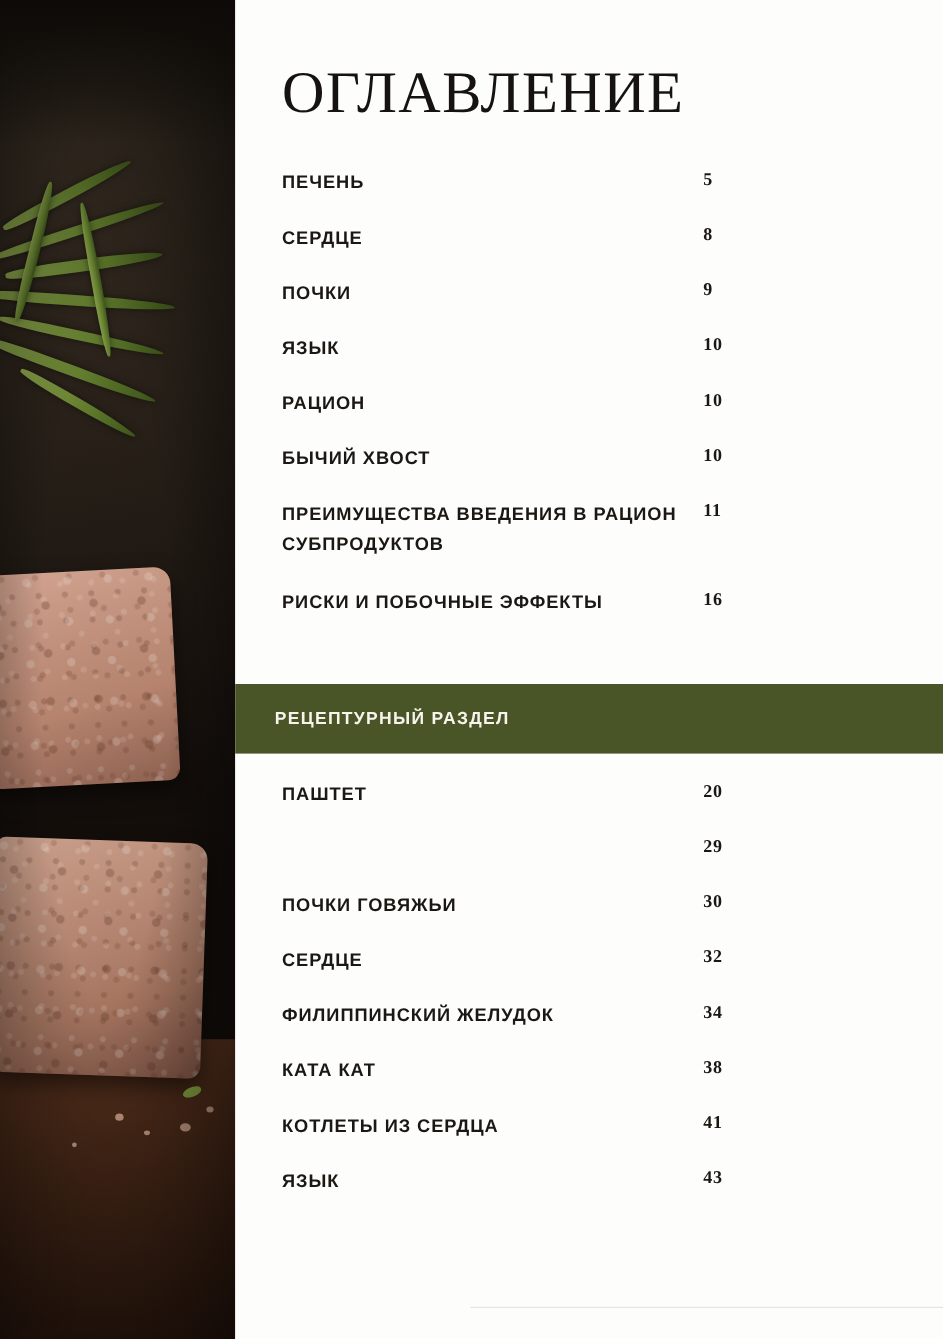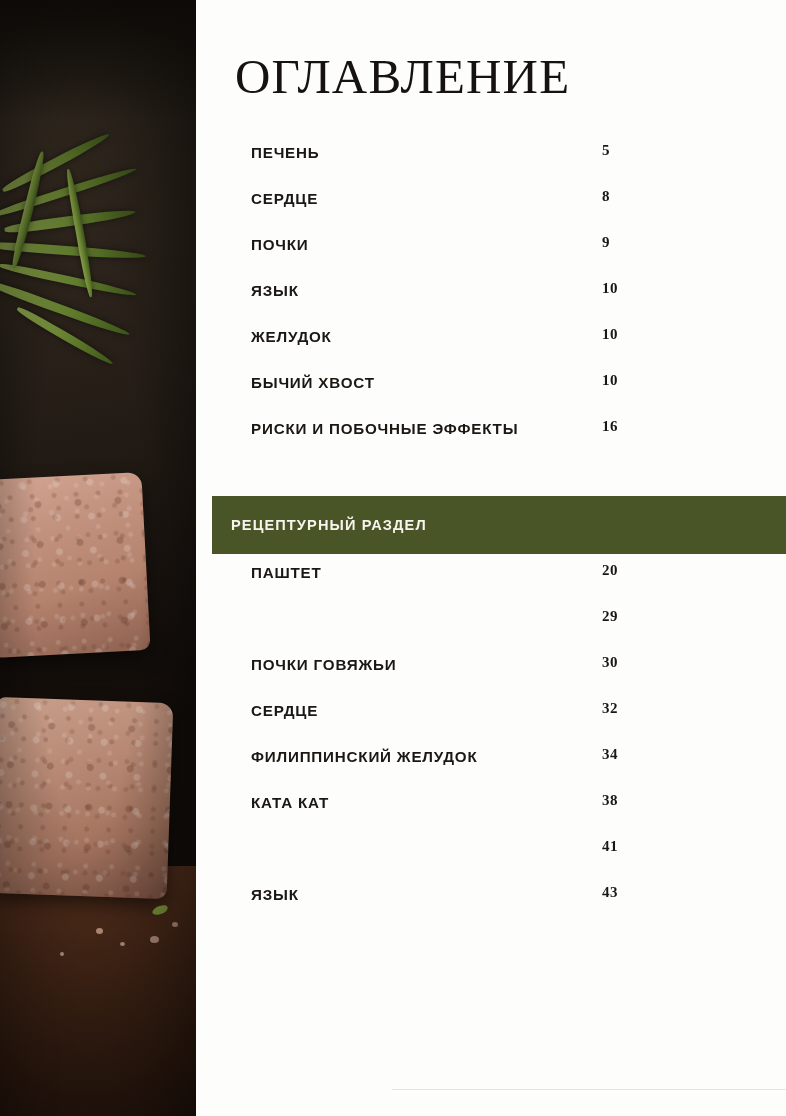--- a/index.html
+++ b/index.html
@@ -137,21 +137,21 @@
     font-family: "Liberation Serif", serif;
     font-size: 49px;
     letter-spacing: 1.2px;
     color: #15120f;
     font-weight: 400;
     white-space: nowrap;
   }
 
   .toc {
     position: absolute;
-    left: 16px;
+    left: 0;
     right: 0;
     top: 140px;
   }
   .row {
     position: relative;
     display: flex;
     align-items: flex-start;
     padding: 0 0 0 39px;
     height: 46px;
   }
@@ -176,22 +176,22 @@
   }
   .row.two-line { height: 74px; }
   .row.two-line .label { white-space: normal; width: 330px; }
 
   .section-band {
     margin-top: 6px;
     height: 58px;
     background: #4a5527;
     display: flex;
     align-items: center;
-    padding-left: 19px;
-    margin-bottom: 6px;
+    padding-left: 33px;
+    margin-bottom: 22px;
   }
   .section-band .band-label {
     font-family: "Liberation Sans", sans-serif;
     font-size: 14.6px;
     letter-spacing: 1.1px;
     font-weight: 700;
     color: #f6f4ec;
   }
   .bottom-rule {
     position: absolute;
@@ -258,26 +258,30 @@
       </div>
       <div class="row">
         <span class="label">ПОЧКИ</span>
         <span class="page-no">9</span>
       </div>
       <div class="row">
         <span class="label">ЯЗЫК</span>
         <span class="page-no">10</span>
       </div>
       <div class="row">
-        <span class="label">ЖЕЛУДОК</span>
+        <span class="label">РАЦИОН</span>
         <span class="page-no">10</span>
       </div>
       <div class="row">
         <span class="label">БЫЧИЙ ХВОСТ</span>
         <span class="page-no">10</span>
+      </div>
+      <div class="row two-line">
+        <span class="label">ПРЕИМУЩЕСТВА ВВЕДЕНИЯ В РАЦИОН СУБПРОДУКТОВ</span>
+        <span class="page-no">11</span>
       </div>
       <div class="row two-line">
         <span class="label">РИСКИ И ПОБОЧНЫЕ ЭФФЕКТЫ</span>
         <span class="page-no">16</span>
       </div>
 
       <div class="section-band" style="background: rgb(74, 85, 39);">
         <span class="band-label">РЕЦЕПТУРНЫЙ РАЗДЕЛ</span>
       </div>
 
@@ -298,20 +302,21 @@
       </div>
       <div class="row">
         <span class="label">ФИЛИППИНСКИЙ ЖЕЛУДОК</span>
         <span class="page-no">34</span>
       </div>
       <div class="row">
         <span class="label">КАТА КАТ</span>
         <span class="page-no">38</span>
       </div>
       <div class="row">
+        <span class="label">КОТЛЕТЫ ИЗ СЕРДЦА</span>
         <span class="page-no">41</span>
       </div>
       <div class="row">
         <span class="label">ЯЗЫК</span>
         <span class="page-no">43</span>
       </div>
 
     </div>
 
     <div class="bottom-rule"></div>

